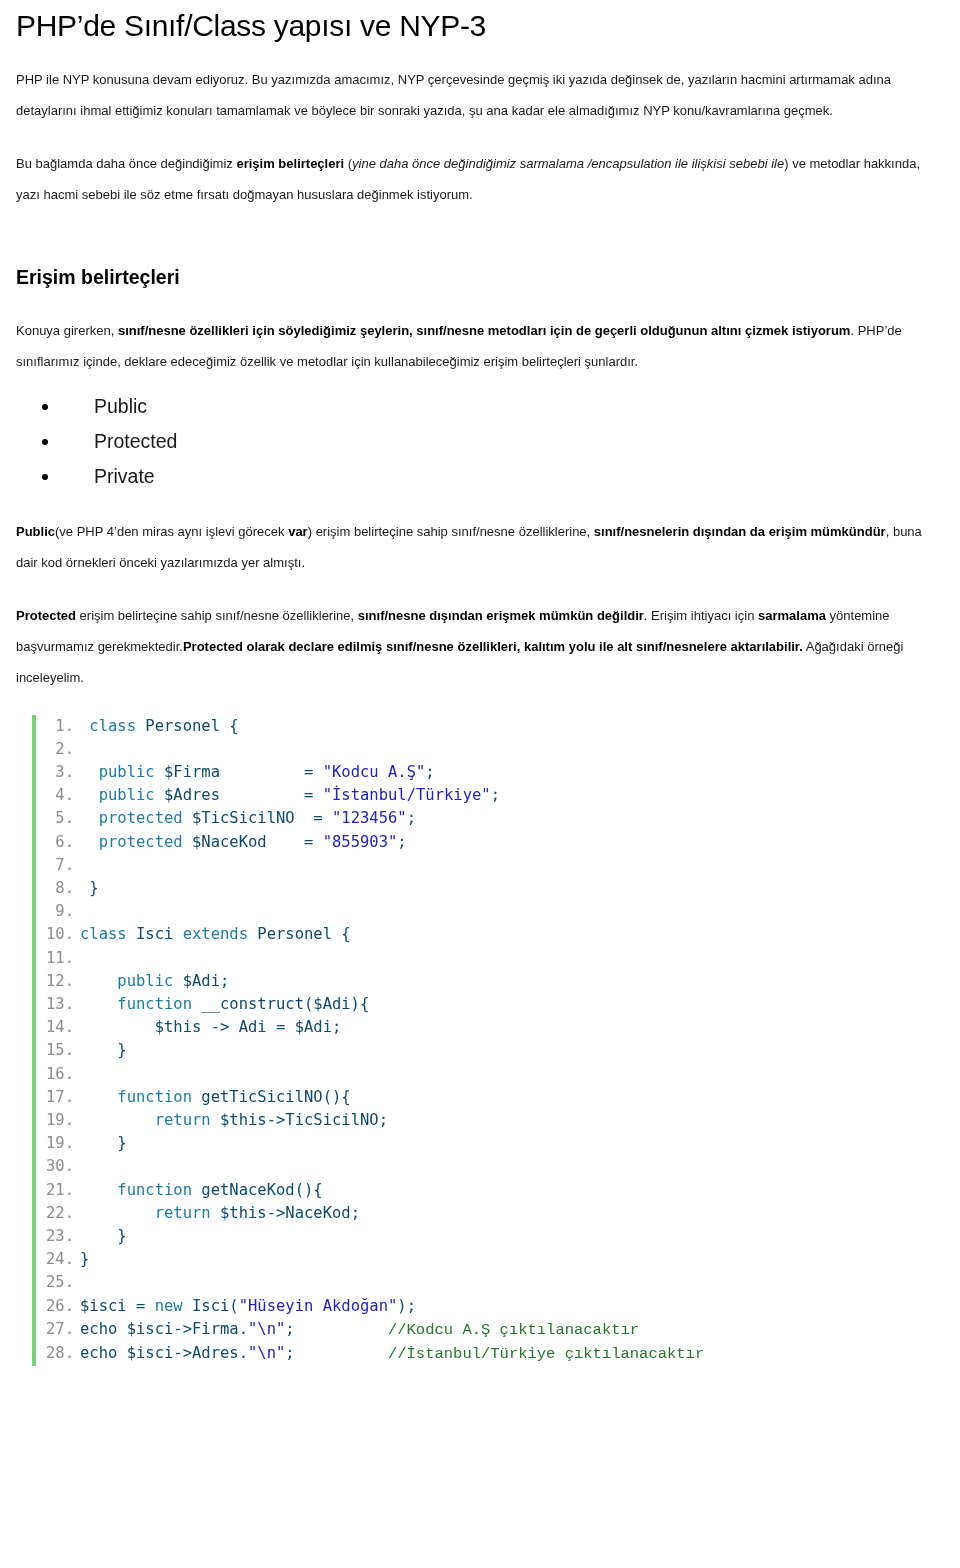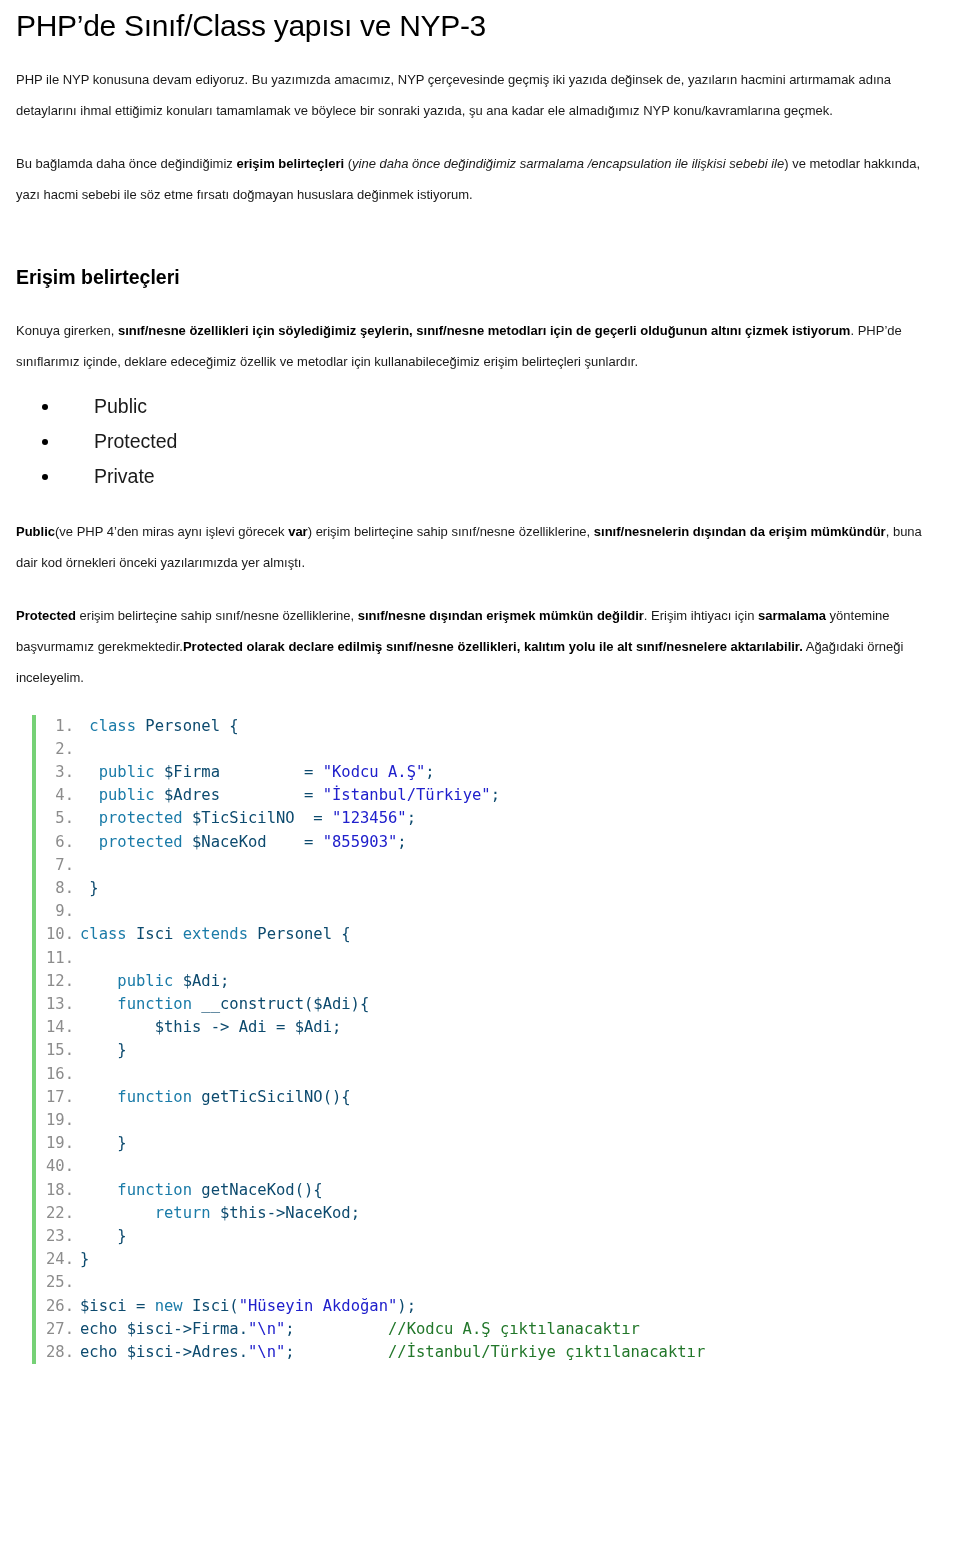--- a/index.html
+++ b/index.html
@@ -113,21 +113,21 @@
     padding-right: 6px;
     box-sizing: border-box;
     user-select: none;
   }
   .lc {
     white-space: pre;
     color: #1a1a1a;
   }
   .k  { color: #1a7ba8; font-weight: normal; }   
   .s  { color: #2020cc; }                      
-  .cm { color: #22772a; }                      
+  .cm { color: #22772a; font-family: Liberation Mono, monospace; }                      
   .pl { color: #0c4a6e; }                      
 </style>
 </head>
 <body>
 
 <div class="page">
 
   <h1 class="doc-title">PHP’de Sınıf/Class yapısı ve NYP-3</h1>
 
   <div class="gap-md"></div>
@@ -177,24 +177,24 @@
         <div class="code-line"><span class="ln">8.</span><span class="lc"><span class="pl"> }</span></span></div>
         <div class="code-line"><span class="ln">9.</span><span class="lc"> </span></div>
         <div class="code-line"><span class="ln">10.</span><span class="lc"><span class="k">class</span><span class="pl"> Isci </span><span class="k">extends</span><span class="pl"> Personel {</span></span></div>
         <div class="code-line"><span class="ln">11.</span><span class="lc"> </span></div>
         <div class="code-line"><span class="ln">12.</span><span class="lc"><span class="pl">    </span><span class="k">public</span><span class="pl"> $Adi;</span></span></div>
         <div class="code-line"><span class="ln">13.</span><span class="lc"><span class="pl">    </span><span class="k">function</span><span class="pl"> __construct($Adi){</span></span></div>
         <div class="code-line"><span class="ln">14.</span><span class="lc"><span class="pl">        $this -&gt; Adi = $Adi;</span></span></div>
         <div class="code-line"><span class="ln">15.</span><span class="lc"><span class="pl">    }</span></span></div>
         <div class="code-line"><span class="ln">16.</span><span class="lc"> </span></div>
         <div class="code-line"><span class="ln">17.</span><span class="lc"><span class="pl">    </span><span class="k">function</span><span class="pl"> getTicSicilNO(){</span></span></div>
-        <div class="code-line"><span class="ln">19.</span></div>
+        <div class="code-line"><span class="ln">19.</span><span class="lc"><span class="pl">        </span><span class="k">return</span><span class="pl"> $this-&gt;TicSicilNO;</span></span></div>
         <div class="code-line"><span class="ln">19.</span><span class="lc"><span class="pl">    }</span></span></div>
-        <div class="code-line"><span class="ln">40.</span><span class="lc"> </span></div>
-        <div class="code-line"><span class="ln">18.</span><span class="lc"><span class="pl">    </span><span class="k">function</span><span class="pl"> getNaceKod(){</span></span></div>
+        <div class="code-line"><span class="ln">30.</span><span class="lc"> </span></div>
+        <div class="code-line"><span class="ln">21.</span><span class="lc"><span class="pl">    </span><span class="k">function</span><span class="pl"> getNaceKod(){</span></span></div>
         <div class="code-line"><span class="ln">22.</span><span class="lc"><span class="pl">        </span><span class="k">return</span><span class="pl"> $this-&gt;NaceKod;</span></span></div>
         <div class="code-line"><span class="ln">23.</span><span class="lc"><span class="pl">    }</span></span></div>
         <div class="code-line"><span class="ln">24.</span><span class="lc"><span class="pl">}</span></span></div>
         <div class="code-line"><span class="ln">25.</span><span class="lc"> </span></div>
         <div class="code-line"><span class="ln">26.</span><span class="lc"><span class="pl">$isci = </span><span class="k">new</span><span class="pl"> Isci(</span><span class="s">"Hüseyin Akdoğan"</span><span class="pl">);</span></span></div>
         <div class="code-line"><span class="ln">27.</span><span class="lc"><span class="pl">echo $isci-&gt;Firma.</span><span class="s">"\n"</span><span class="pl">;          </span><span class="cm">//Kodcu A.Ş çıktılanacaktır</span></span></div>
         <div class="code-line"><span class="ln">28.</span><span class="lc"><span class="pl">echo $isci-&gt;Adres.</span><span class="s">"\n"</span><span class="pl">;          </span><span class="cm">//İstanbul/Türkiye çıktılanacaktır</span></span></div>
       </div>
   </div>
 

